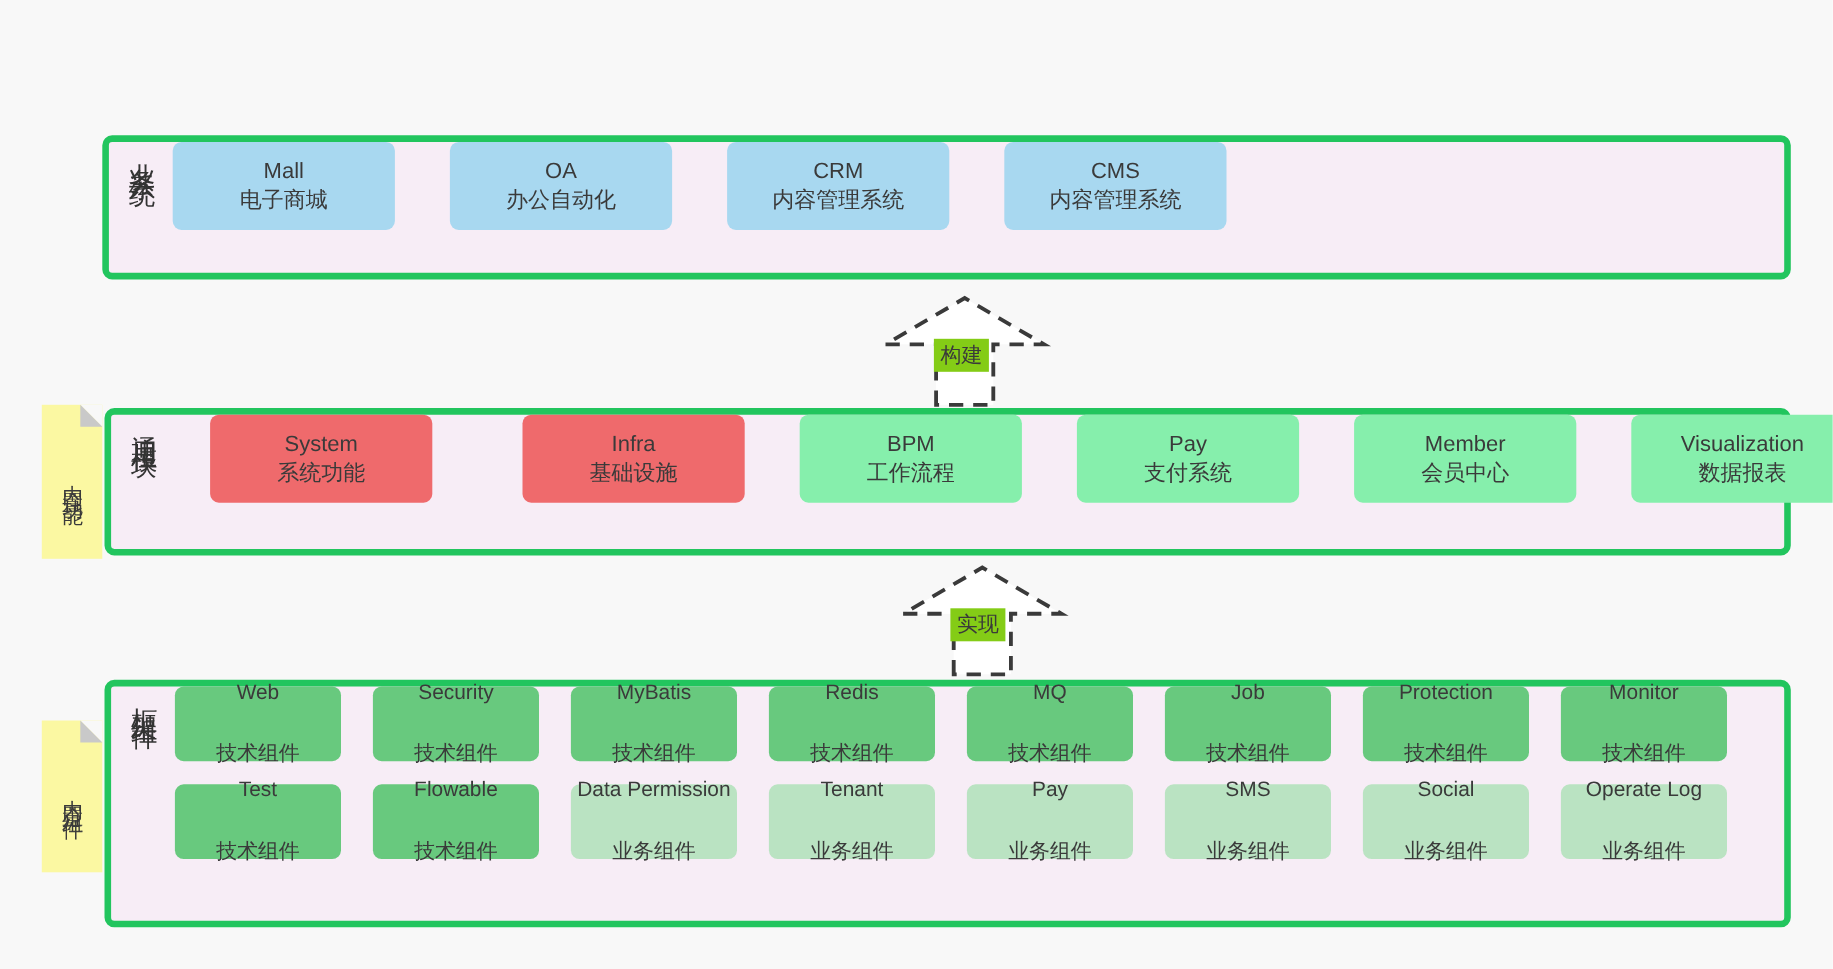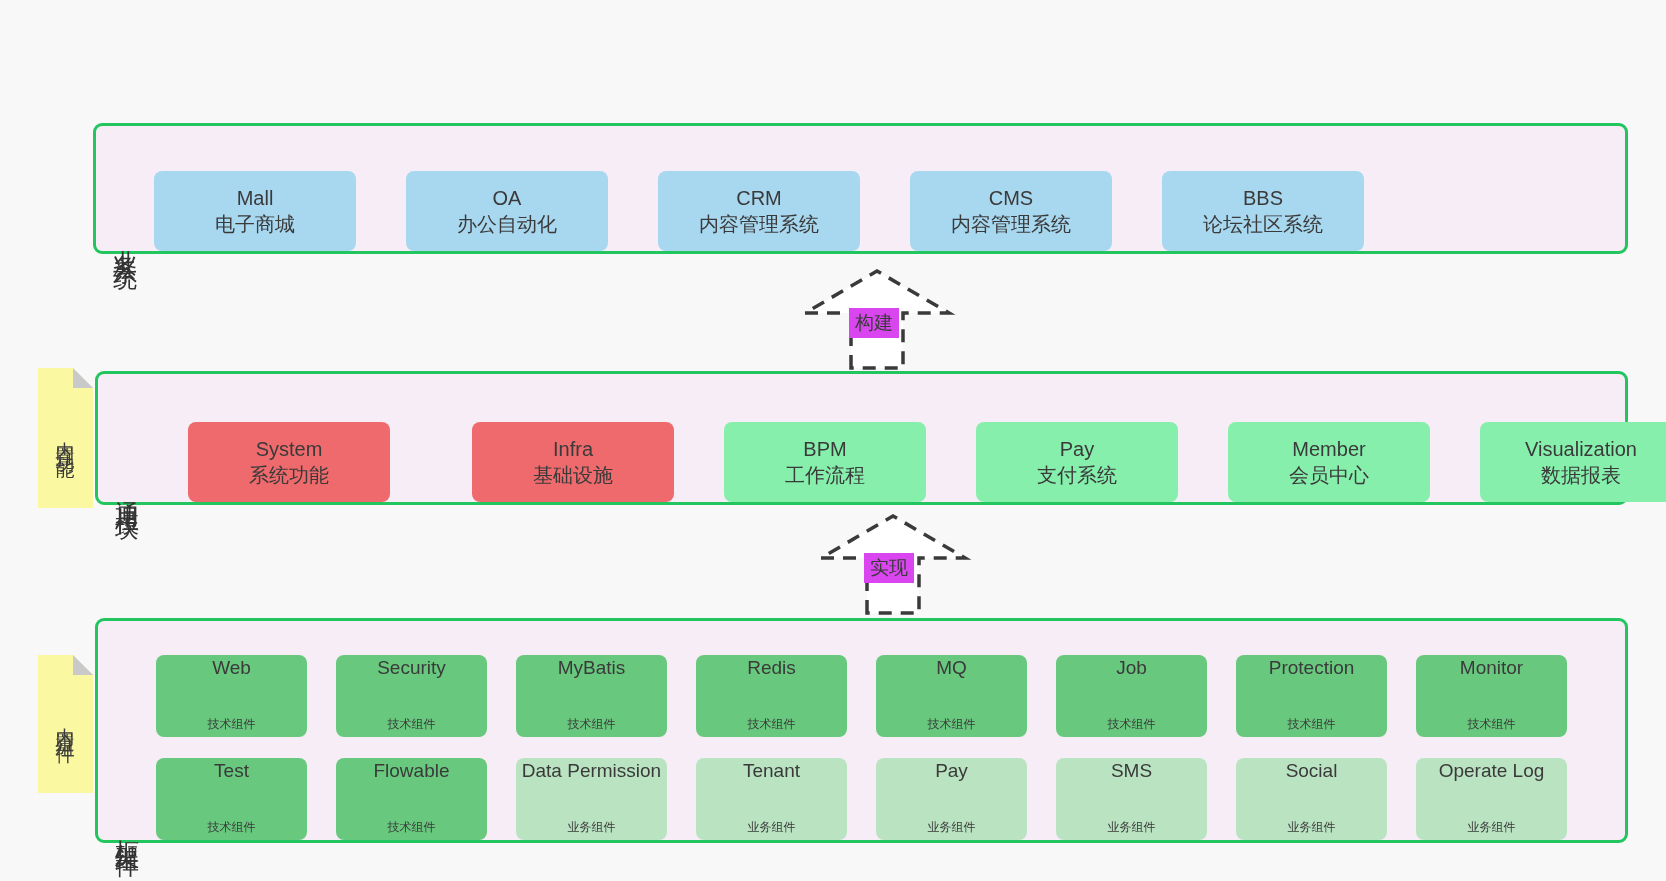--- a/index.html
+++ b/index.html
@@ -4,22 +4,22 @@
 <style>
   html,body { margin:0; padding:0; }
   .canvas {
     position:relative; width:1666px; height:881px;
     background:#f8f8f8; overflow:hidden;
     font-family:"Liberation Sans", sans-serif; color:#3a3a3a;
   }
   
   .container {
     position:absolute; box-sizing:border-box;
-    background:#f7edf6; border:3px solid #22c55e; border-radius:9px;
-    display:flex; align-items:flex-end;
+    background:#f7edf6; border:6px solid #22c55e; border-radius:9px;
+    display:flex; align-items:flex-start;
   }
   #sec-business  { left:93px;  top:123px; width:1535px; height:131px; }
   #sec-modules   { left:95px;  top:371px; width:1533px; height:134px; }
   #sec-framework { left:95px;  top:618px; width:1533px; height:225px; }
 
   .vlabel { flex:0 0 58px; display:flex; justify-content:center; align-items:center; }
   .vlabel span {
     writing-mode:vertical-lr; text-orientation:upright;
     font-size:24px; letter-spacing:5px; line-height:1; color:#333;
   }
@@ -28,23 +28,23 @@
   .box {
     border-radius:8px; display:flex; flex-direction:column;
     align-items:center; justify-content:center; text-align:center;
   }
   .box-row .box { width:202px; height:80px; }
   .box-name { font-size:20px; line-height:26px; }
   .box-desc { font-size:20px; line-height:26px; }
 
   .fw-grid { display:flex; flex-direction:column; gap:21px; }
   .fw-row  { display:flex; gap:29px; }
-  .fw-row .box { width:151px; height:82px;gap:32px; }
+  .fw-row .box { width:151px; height:68px;gap:32px; }
   .fw-row .box-name { font-size:19px; line-height:24px; }
-  .fw-row .box-desc { font-size:12px; line-height:24px; }
+  .fw-row .box-desc { font-size:19px; line-height:24px; }
 
   
   .c-blue   { background:#a8d8f0; }
   .c-red    { background:#ef6a6c;margin-left:32px; }
   .c-pink   { background:#86efac; }
   .c-green  { background:#68c97e; }
   .c-lgreen { background:#bae3c2; }
 
   
   .tag {
@@ -68,21 +68,21 @@
 
   
   .arrow-svg { position:absolute; }
   #arrow-build { left:795px; top:263px; }
   #arrow-impl  { left:811px; top:508px; }
   .arrow-path {
     fill:#ffffff; stroke:#3a3a3a; stroke-width:3.5;
     stroke-dasharray:13 9; stroke-linecap:butt;
   }
   .arrow-label {
-    position:absolute; background:#d946ef; font-size:19px;
+    position:absolute; background:#84cc16; font-size:19px;
     padding:2px 6px; color:#3a3a3a; white-space:nowrap;
   }
   #label-build { left:849px; top:308px; }
   #label-impl  { left:864px; top:553px;text-align:center; }
 </style>
 </head>
 <body>
 
 <div class="canvas">
 
@@ -100,24 +100,20 @@
         <div class="box-desc">办公自动化</div>
       </div>
       <div class="box c-blue">
         <div class="box-name">CRM</div>
         <div class="box-desc">内容管理系统</div>
       </div>
       <div class="box c-blue">
         <div class="box-name">CMS</div>
         <div class="box-desc">内容管理系统</div>
       </div>
-      <div class="box c-blue">
-        <div class="box-name">BBS</div>
-        <div class="box-desc">论坛社区系统</div>
-      </div>
     </div>
   </div>
 
   <svg class="arrow-svg" id="arrow-build" width="165" height="112">
     <path class="arrow-path" d="M56 105 L56 50 L10 50 L82 8 L154 50 L108 50 L108 105 Z"></path>
   </svg>
   <div class="arrow-label" id="label-build">构建</div>
 
   <div class="tag" id="tag-modules">
     <span>内置功能</span>

